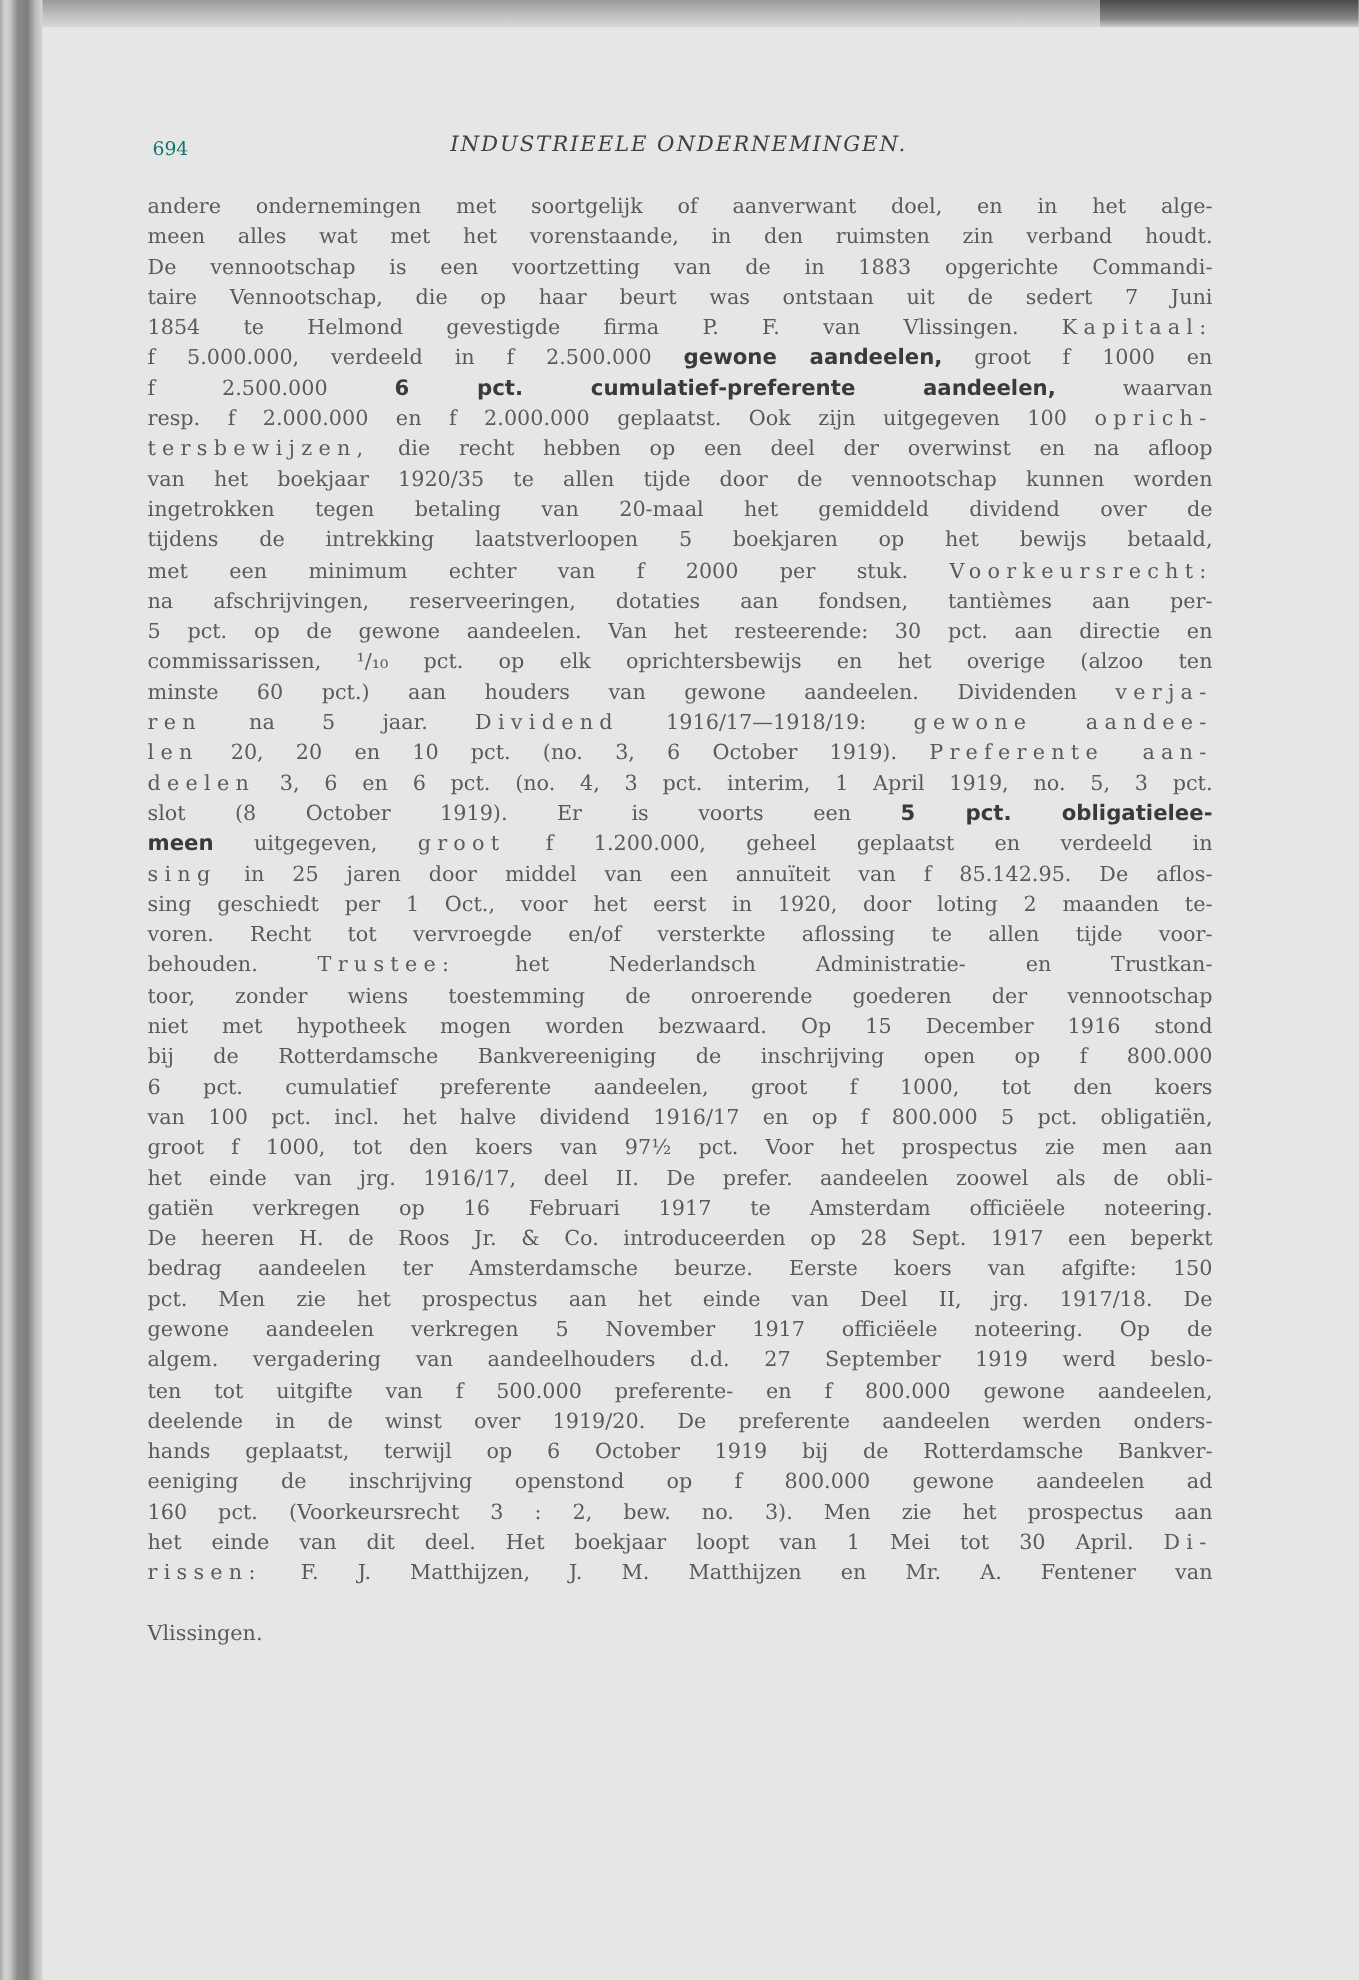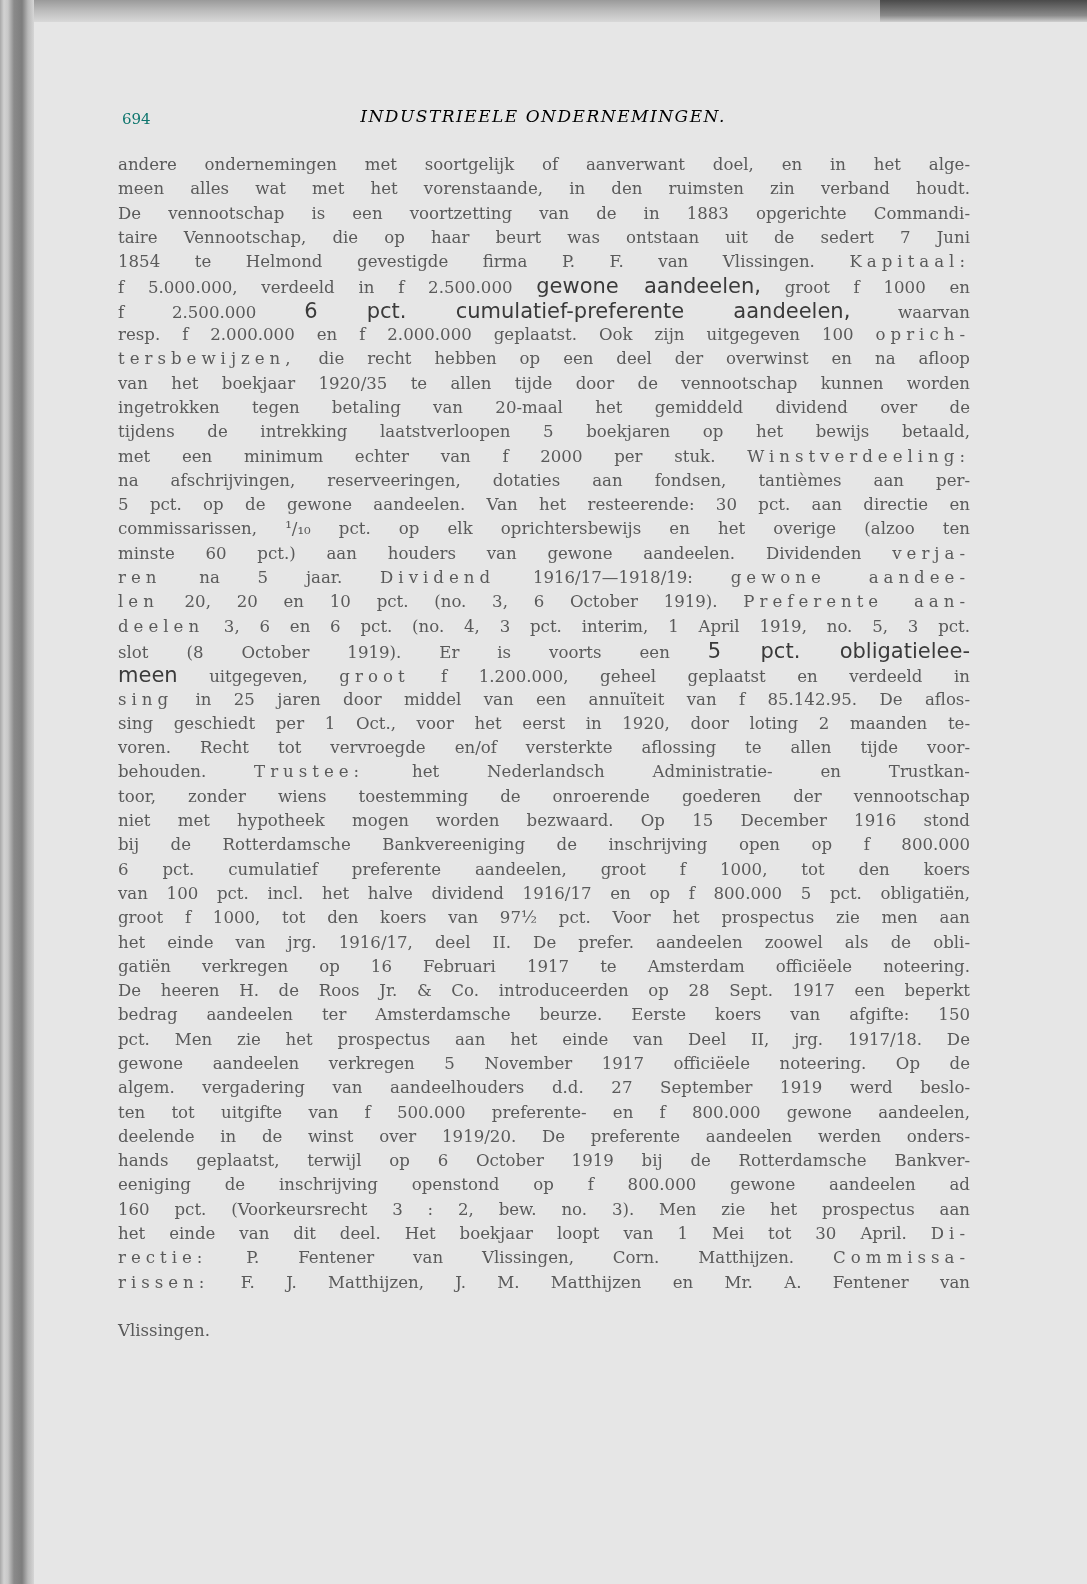--- a/index.html
+++ b/index.html
@@ -27,36 +27,36 @@
   }
   .header {
     position: absolute; left: 118px; top: 106px; width: 850px; height: 24px;
     color: #555;
   }
   .page-number {
     position: absolute; left: 4px; top: 4px; font-size: 15px; color: #0f766e;
   }
   .running-title {
     position: absolute; left: 0; right: 0; text-align: center;
-    font-size: 17px; font-style: italic; letter-spacing: 1.5px; color: #000000;
+    font-size: 17px; font-style: italic; letter-spacing: 1.5px; color: #404040;
   }
   .body-text {
     position: absolute; left: 118px; top: 153px; width: 852px;
   }
   .line {
     height: 24.3px; line-height: 24.3px;
     font-size: 16.6px; color: #5a5a5a;
     white-space: nowrap;
     text-align: justify; text-align-last: justify;
   }
   .line.last { text-align-last: left; margin-top: 24px; }
   .spaced { letter-spacing: 5px; }
   .bold {
     font-family: "DejaVu Sans", "Liberation Sans", sans-serif;
-    font-weight: normal; color: #3a3a3a; font-size: 21px;
+    font-weight: bold; color: #3a3a3a; font-size: 17px;
   }
 </style>
 </head>
 <body>
 
 <div class="scan-top-edge"></div>
 <div class="scan-top-dark"></div>
 <div class="binding-edge"></div>
 
 <div class="page"></div>
@@ -72,21 +72,21 @@
     <div class="line">De vennootschap is een voortzetting van de in 1883 opgerichte Commandi-</div>
     <div class="line">taire Vennootschap, die op haar beurt was ontstaan uit de sedert 7 Juni</div>
     <div class="line">1854 te Helmond gevestigde firma P. F. van Vlissingen. <span class="spaced">Kapitaal:</span></div>
     <div class="line">f 5.000.000, verdeeld in f 2.500.000 <span class="bold">gewone aandeelen,</span> groot f 1000 en</div>
     <div class="line">f 2.500.000 <span class="bold">6 pct. cumulatief-preferente aandeelen,</span> waarvan</div>
     <div class="line">resp. f 2.000.000 en f 2.000.000 geplaatst. Ook zijn uitgegeven 100 <span class="spaced">oprich-</span></div>
     <div class="line"><span class="spaced">tersbewijzen,</span> die recht hebben op een deel der overwinst en na afloop</div>
     <div class="line">van het boekjaar 1920/35 te allen tijde door de vennootschap kunnen worden</div>
     <div class="line">ingetrokken tegen betaling van 20-maal het gemiddeld dividend over de</div>
     <div class="line">tijdens de intrekking laatstverloopen 5 boekjaren op het bewijs betaald,</div>
-    <div class="line">met een minimum echter van f 2000 per stuk. <span class="spaced">Winstverdeeling:</span></div>
+    <div class="line">met een minimum echter van f 2000 per stuk. <span class="spaced">Voorkeursrecht:</span></div>
     <div class="line">na afschrijvingen, reserveeringen, dotaties aan fondsen, tantièmes aan per-</div>
     <div class="line">5 pct. op de gewone aandeelen. Van het resteerende: 30 pct. aan directie en</div>
     <div class="line">commissarissen, ¹/₁₀ pct. op elk oprichtersbewijs en het overige (alzoo ten</div>
     <div class="line">minste 60 pct.) aan houders van gewone aandeelen. Dividenden <span class="spaced">verja-</span></div>
     <div class="line"><span class="spaced">ren</span> na 5 jaar. <span class="spaced">Dividend</span> 1916/17—1918/19: <span class="spaced">gewone aandee-</span></div>
     <div class="line"><span class="spaced">len</span> 20, 20 en 10 pct. (no. 3, 6 October 1919). <span class="spaced">Preferente aan-</span></div>
     <div class="line"><span class="spaced">deelen</span> 3, 6 en 6 pct. (no. 4, 3 pct. interim, 1 April 1919, no. 5, 3 pct.</div>
     <div class="line">slot (8 October 1919). Er is voorts een <span class="bold">5 pct. obligatielee-</span></div>
     <div class="line"><span class="bold">meen</span> uitgegeven, <span class="spaced">groot</span> f 1.200.000, geheel geplaatst en verdeeld in</div>
     <div class="line"><span class="spaced">sing</span> in 25 jaren door middel van een annuïteit van f 85.142.95. De aflos-</div>
@@ -105,16 +105,15 @@
     <div class="line">bedrag aandeelen ter Amsterdamsche beurze. Eerste koers van afgifte: 150</div>
     <div class="line">pct. Men zie het prospectus aan het einde van Deel II, jrg. 1917/18. De</div>
     <div class="line">gewone aandeelen verkregen 5 November 1917 officiëele noteering. Op de</div>
     <div class="line">algem. vergadering van aandeelhouders d.d. 27 September 1919 werd beslo-</div>
     <div class="line">ten tot uitgifte van f 500.000 preferente- en f 800.000 gewone aandeelen,</div>
     <div class="line">deelende in de winst over 1919/20. De preferente aandeelen werden onders-</div>
     <div class="line">hands geplaatst, terwijl op 6 October 1919 bij de Rotterdamsche Bankver-</div>
     <div class="line">eeniging de inschrijving openstond op f 800.000 gewone aandeelen ad</div>
     <div class="line">160 pct. (Voorkeursrecht 3 : 2, bew. no. 3). Men zie het prospectus aan</div>
     <div class="line">het einde van dit deel. Het boekjaar loopt van 1 Mei tot 30 April. <span class="spaced">Di-</span></div>
-    <div class="line"><span class="spaced">rectie:</span> P. Fentener van Vlissingen, Corn. Matthijzen. <span class="spaced">Commissa-</span></div>
     <div class="line"><span class="spaced">rissen:</span> F. J. Matthijzen, J. M. Matthijzen en Mr. A. Fentener van</div>
     <div class="line last">Vlissingen.</div>
   </div>
 
 </body></html>

